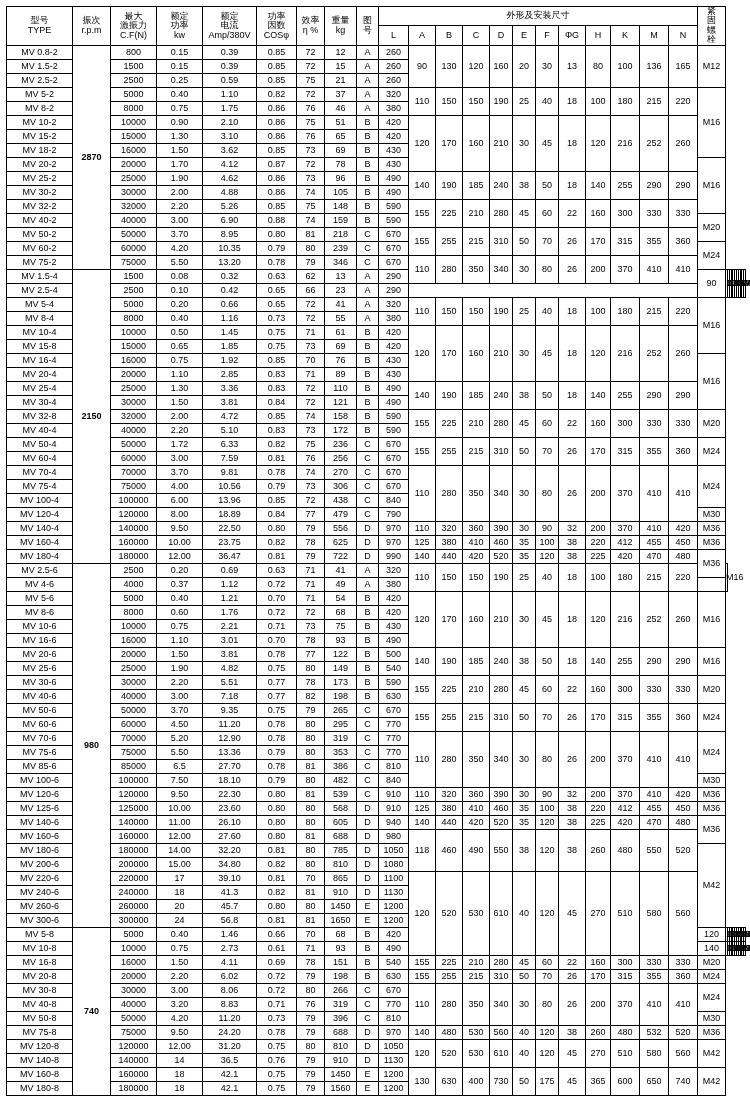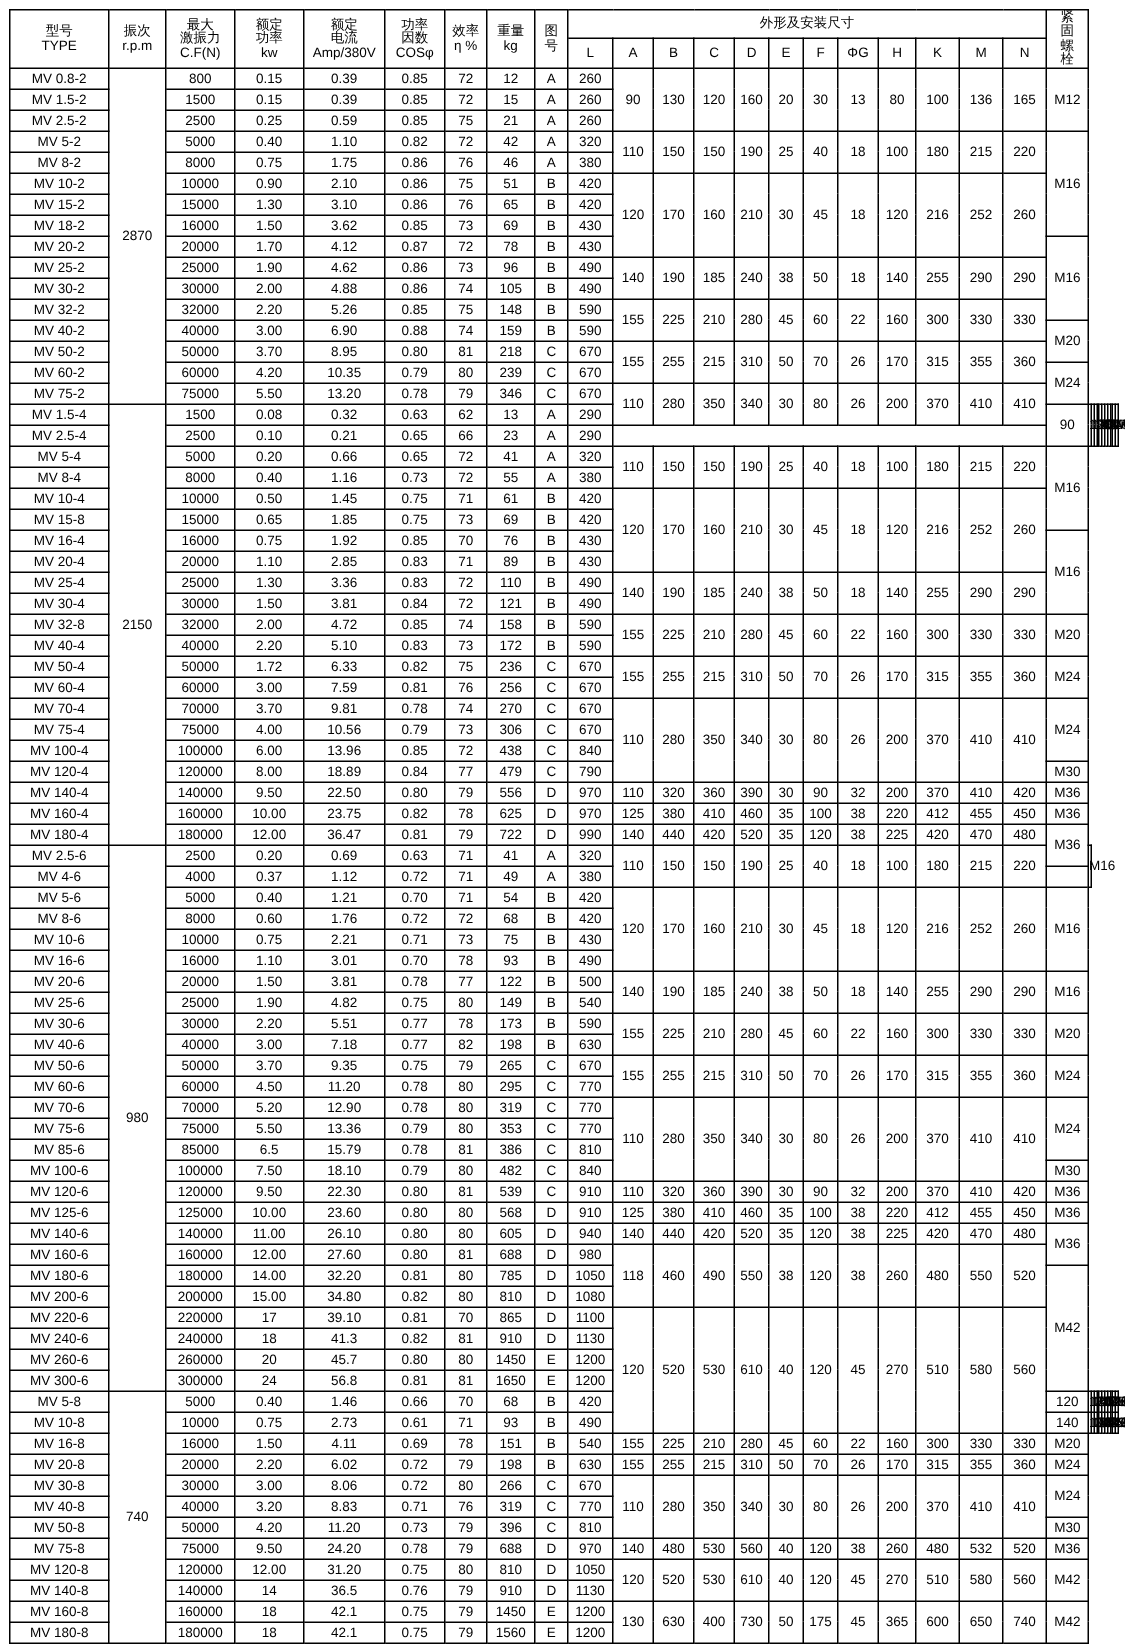--- a/index.html
+++ b/index.html
@@ -4,21 +4,21 @@
 <style>
   html,body{margin:0;padding:0;background:#fff;}
   body{font-family:"Liberation Sans","DejaVu Sans",sans-serif;}
   .sheet{width:750px;min-height:1100px;position:relative;background:#fff;padding:6px 4px 4px 6px;box-sizing:border-box;}
   table.spec{border-collapse:collapse;width:740px;table-layout:fixed;}
   table.spec td,table.spec th{border:1px solid #000;font-size:9px;line-height:1.05;padding:0;text-align:center;vertical-align:middle;color:#000;}
   thead th{font-weight:normal;font-size:9px;padding:1px 0;}
   .hdr-main{font-size:9.5px;line-height:1.15;}
   tbody td{height:13px;}
   td.model{text-align:left;padding-left:3px;font-size:9px;white-space:nowrap;}
-  td.rpm{font-size:10px;}
+  td.rpm{font-size:10px;font-weight:bold;}
   .dimcell{font-size:9px;}
 </style>
 </head>
 <body>
 
 <div class="sheet">
   <table class="spec">
     <colgroup>
       <col style="width:66px">
       <col style="width:38px">
@@ -155,21 +155,21 @@
           <td>A</td>
           <td class="dimcell">260</td>
         </tr>
         <tr>
           <td class="model">MV    5-2</td>
           <td>5000</td>
           <td>0.40</td>
           <td>1.10</td>
           <td>0.82</td>
           <td>72</td>
-          <td>42</td>
+          <td>37</td>
           <td>A</td>
           <td class="dimcell">320</td>
           <td class="dimcell" rowspan="2">110</td>
           <td class="dimcell" rowspan="2">150</td>
           <td class="dimcell" rowspan="2">150</td>
           <td class="dimcell" rowspan="2">190</td>
           <td class="dimcell" rowspan="2">25</td>
           <td class="dimcell" rowspan="2">40</td>
           <td class="dimcell" rowspan="2">18</td>
           <td class="dimcell" rowspan="2">100</td>
@@ -389,21 +389,21 @@
           <td class="dimcell" rowspan="2">80</td>
           <td class="dimcell" rowspan="2">140</td>
           <td class="dimcell" rowspan="2">175</td>
           <td class="dimcell" rowspan="2">165</td>
           <td rowspan="2">M12</td>
         </tr>
         <tr>
           <td class="model">MV  2.5-4</td>
           <td>2500</td>
           <td>0.10</td>
-          <td>0.21</td>
+          <td>0.42</td>
           <td>0.65</td>
           <td>66</td>
           <td>23</td>
           <td>A</td>
           <td class="dimcell">290</td>
         </tr>
         <tr>
           <td class="model">MV    5-4</td>
           <td>5000</td>
           <td>0.20</td>
@@ -944,21 +944,21 @@
           <td>0.79</td>
           <td>80</td>
           <td>353</td>
           <td>C</td>
           <td class="dimcell">770</td>
         </tr>
         <tr>
           <td class="model">MV   85-6</td>
           <td>85000</td>
           <td>6.5</td>
-          <td>15.79</td>
+          <td>27.70</td>
           <td>0.78</td>
           <td>81</td>
           <td>386</td>
           <td>C</td>
           <td class="dimcell">810</td>
         </tr>
         <tr>
           <td class="model">MV 100-6</td>
           <td>100000</td>
           <td>7.50</td>

